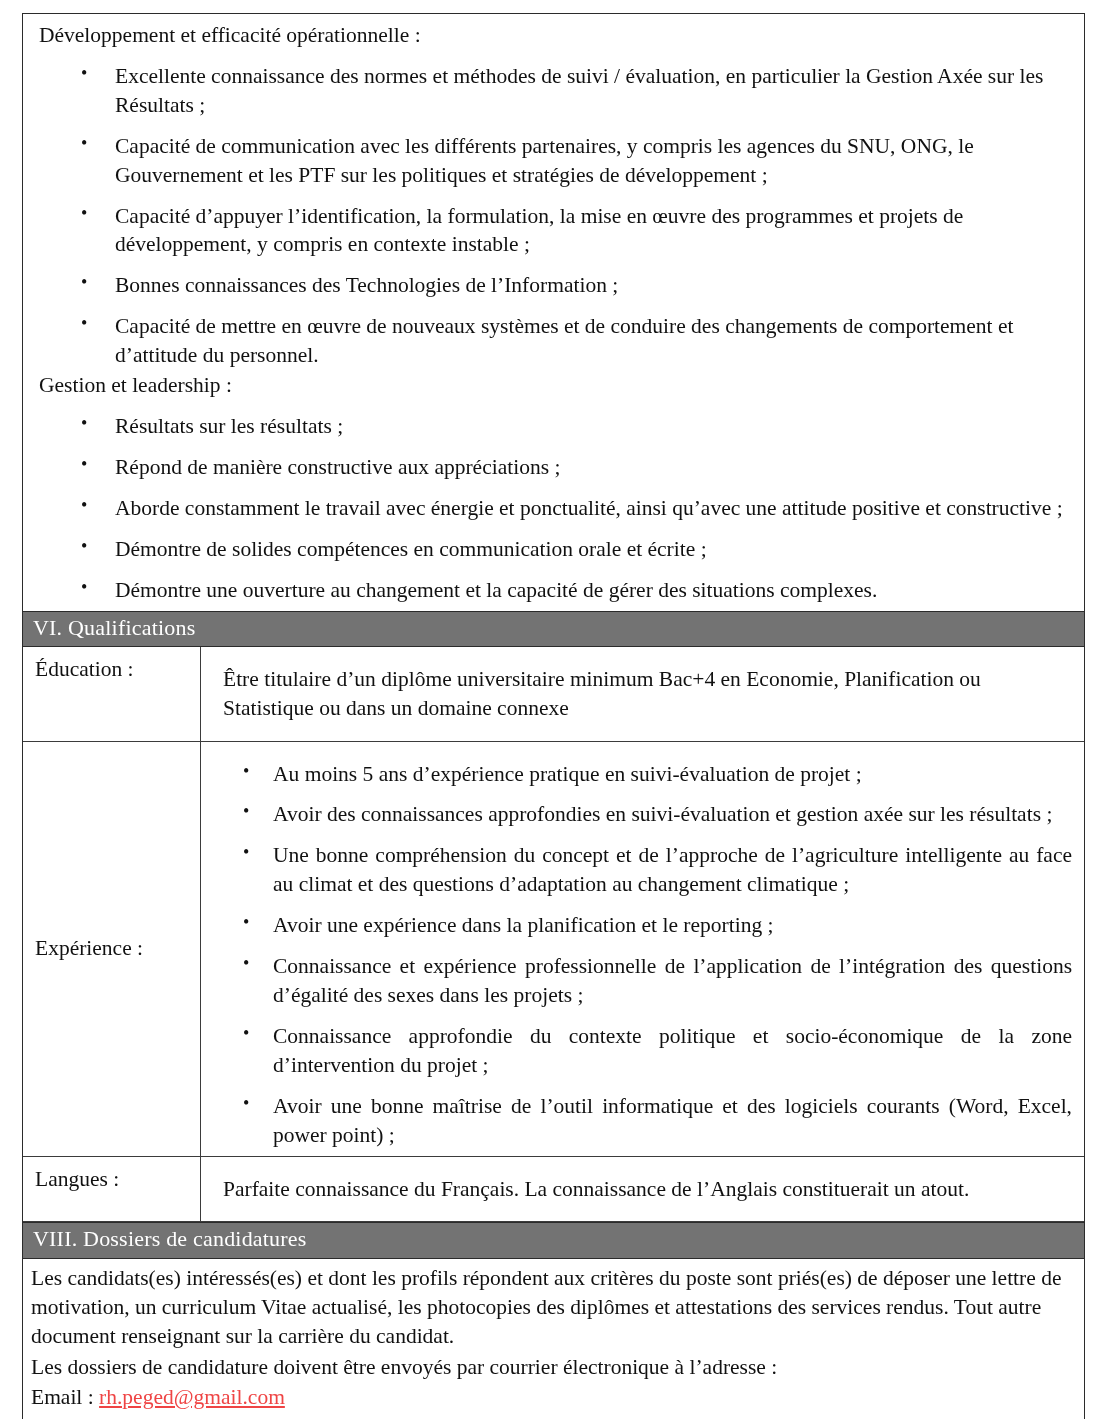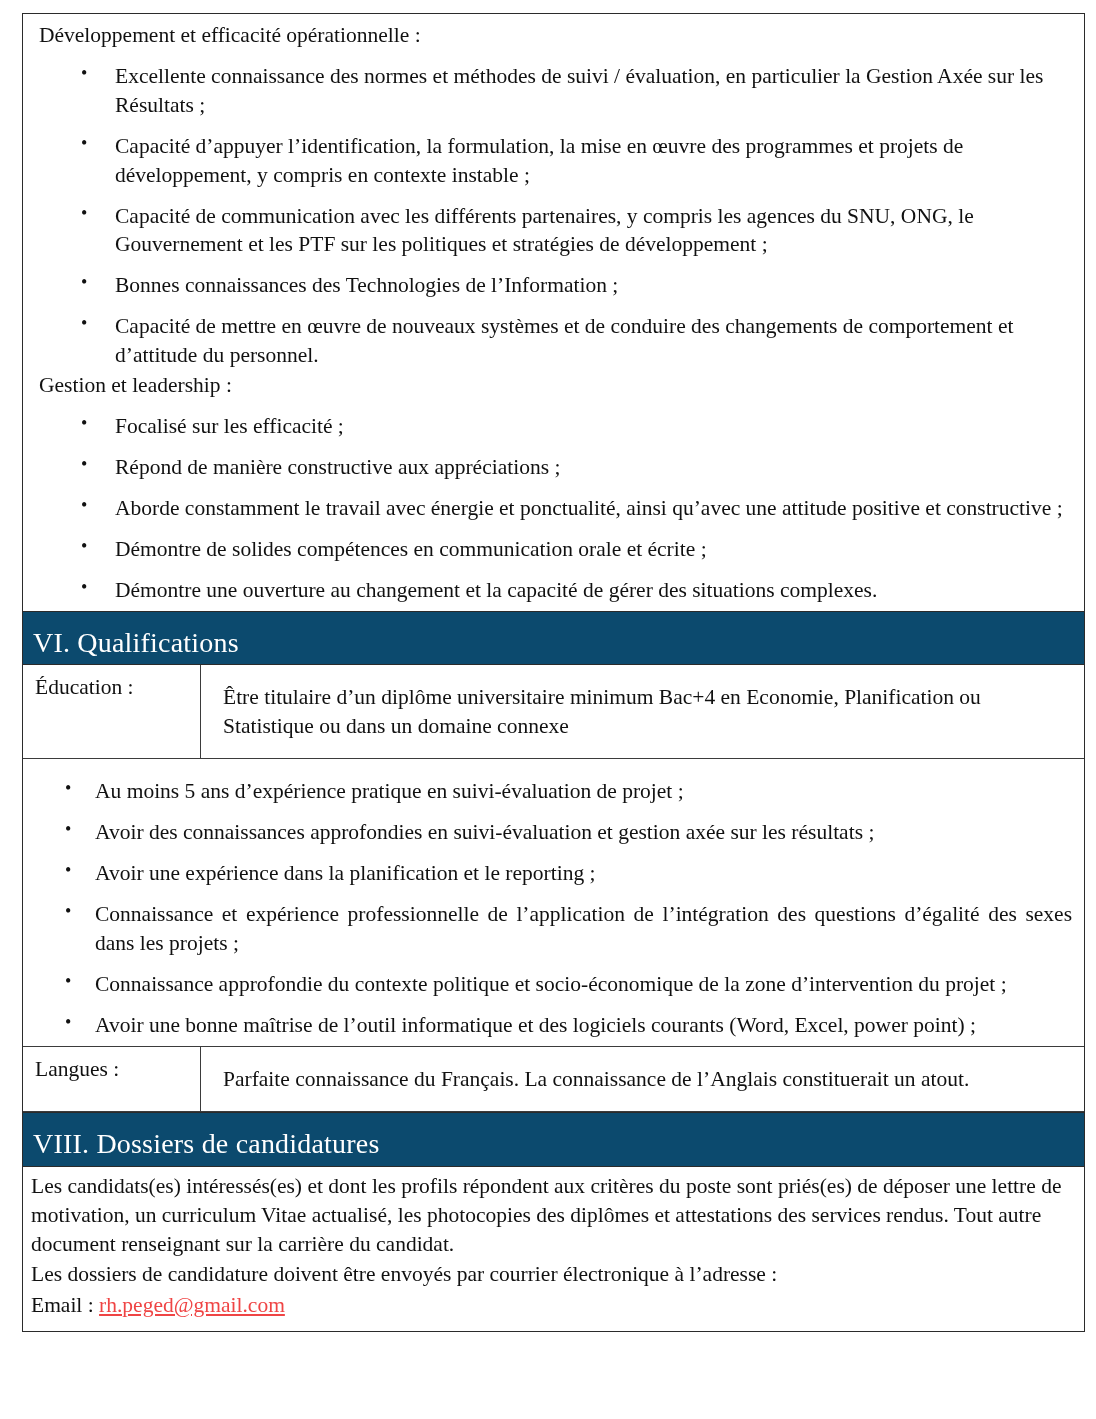--- a/index.html
+++ b/index.html
@@ -59,25 +59,25 @@
     content: "\2022";
     position: absolute;
     left: 48px;
     top: -1px;
     font-size: 18px;
     line-height: inherit;
   }
 
   
   .section-bar {
-    background: #0c4a6e;
+    background: #737373;
     color: #ffffff;
-    font-size: 28px;
+    font-size: 22px;
     line-height: 1.12;
-    padding: 15px 0 6px 10px;
+    padding: 4px 0 6px 10px;
     border-top: 1.4px solid #2b2b2b;
     border-bottom: 1.4px solid #2b2b2b;
     letter-spacing: 0.2px;
   }
 
   
   .qual-row {
     display: flex;
     border-bottom: 1.4px solid #3b3b3b;
   }
@@ -144,50 +144,52 @@
 <body>
 
 <div class="page">
   <div class="doc-table">
 
     <div class="block">
 
       <div class="group-heading">Développement et efficacité opérationnelle :</div>
       <ul class="bullets">
         <li>Excellente connaissance des normes et méthodes de suivi / évaluation, en particulier la Gestion Axée sur les Résultats ;</li>
+        <li>Capacité de communication avec les différents partenaires, y compris les agences du SNU, ONG, le Gouvernement et les PTF sur les politiques et stratégies de développement ;</li>
         <li>Capacité d’appuyer l’identification, la formulation, la mise en œuvre des programmes et projets de développement, y compris en contexte instable ;</li>
-        <li>Capacité de communication avec les différents partenaires, y compris les agences du SNU, ONG, le Gouvernement et les PTF sur les politiques et stratégies de développement ;</li>
         <li>Bonnes connaissances des Technologies de l’Information ;</li>
         <li>Capacité de mettre en œuvre de nouveaux systèmes et de conduire des changements de comportement et d’attitude du personnel.</li>
       </ul>
 
       <div class="group-heading">Gestion et leadership :</div>
       <ul class="bullets">
-        <li>Focalisé sur les efficacité ;</li>
+        <li>Résultats sur les résultats ;</li>
         <li>Répond de manière constructive aux appréciations ;</li>
         <li>Aborde constamment le travail avec énergie et ponctualité, ainsi qu’avec une attitude positive et constructive ;</li>
         <li>Démontre de solides compétences en communication orale et écrite ;</li>
         <li>Démontre une ouverture au changement et la capacité de gérer des situations complexes.</li>
       </ul>
     </div>
 
     <div class="section-bar">VI. Qualifications</div>
 
     <div class="qual-row">
       <div class="qual-label">Éducation :</div>
       <div class="qual-value">
         <p>Être titulaire d’un diplôme universitaire minimum Bac+4 en Economie, Planification ou Statistique ou dans un domaine connexe</p>
       </div>
     </div>
 
     <div class="qual-row">
+      <div class="qual-label vcenter">Expérience :</div>
       <div class="qual-value">
         <ul class="bullets tight">
           <li>Au moins 5 ans d’expérience pratique en suivi-évaluation de projet ;</li>
           <li class="justify">Avoir des connaissances approfondies en suivi-évaluation et gestion axée sur les résultats ;</li>
+          <li class="justify">Une bonne compréhension du concept et de l’approche de l’agriculture intelligente au face au climat et des questions d’adaptation au changement climatique ;</li>
           <li>Avoir une expérience dans la planification et le reporting ;</li>
           <li class="justify">Connaissance et expérience professionnelle de l’application de l’intégration des questions d’égalité des sexes dans les projets ;</li>
           <li class="justify">Connaissance approfondie du contexte politique et socio-économique de la zone d’intervention du projet ;</li>
           <li class="justify">Avoir une bonne maîtrise de l’outil informatique et des logiciels courants (Word, Excel, power point) ;</li>
         </ul>
       </div>
     </div>
 
     <div class="qual-row">
       <div class="qual-label">Langues :</div>

